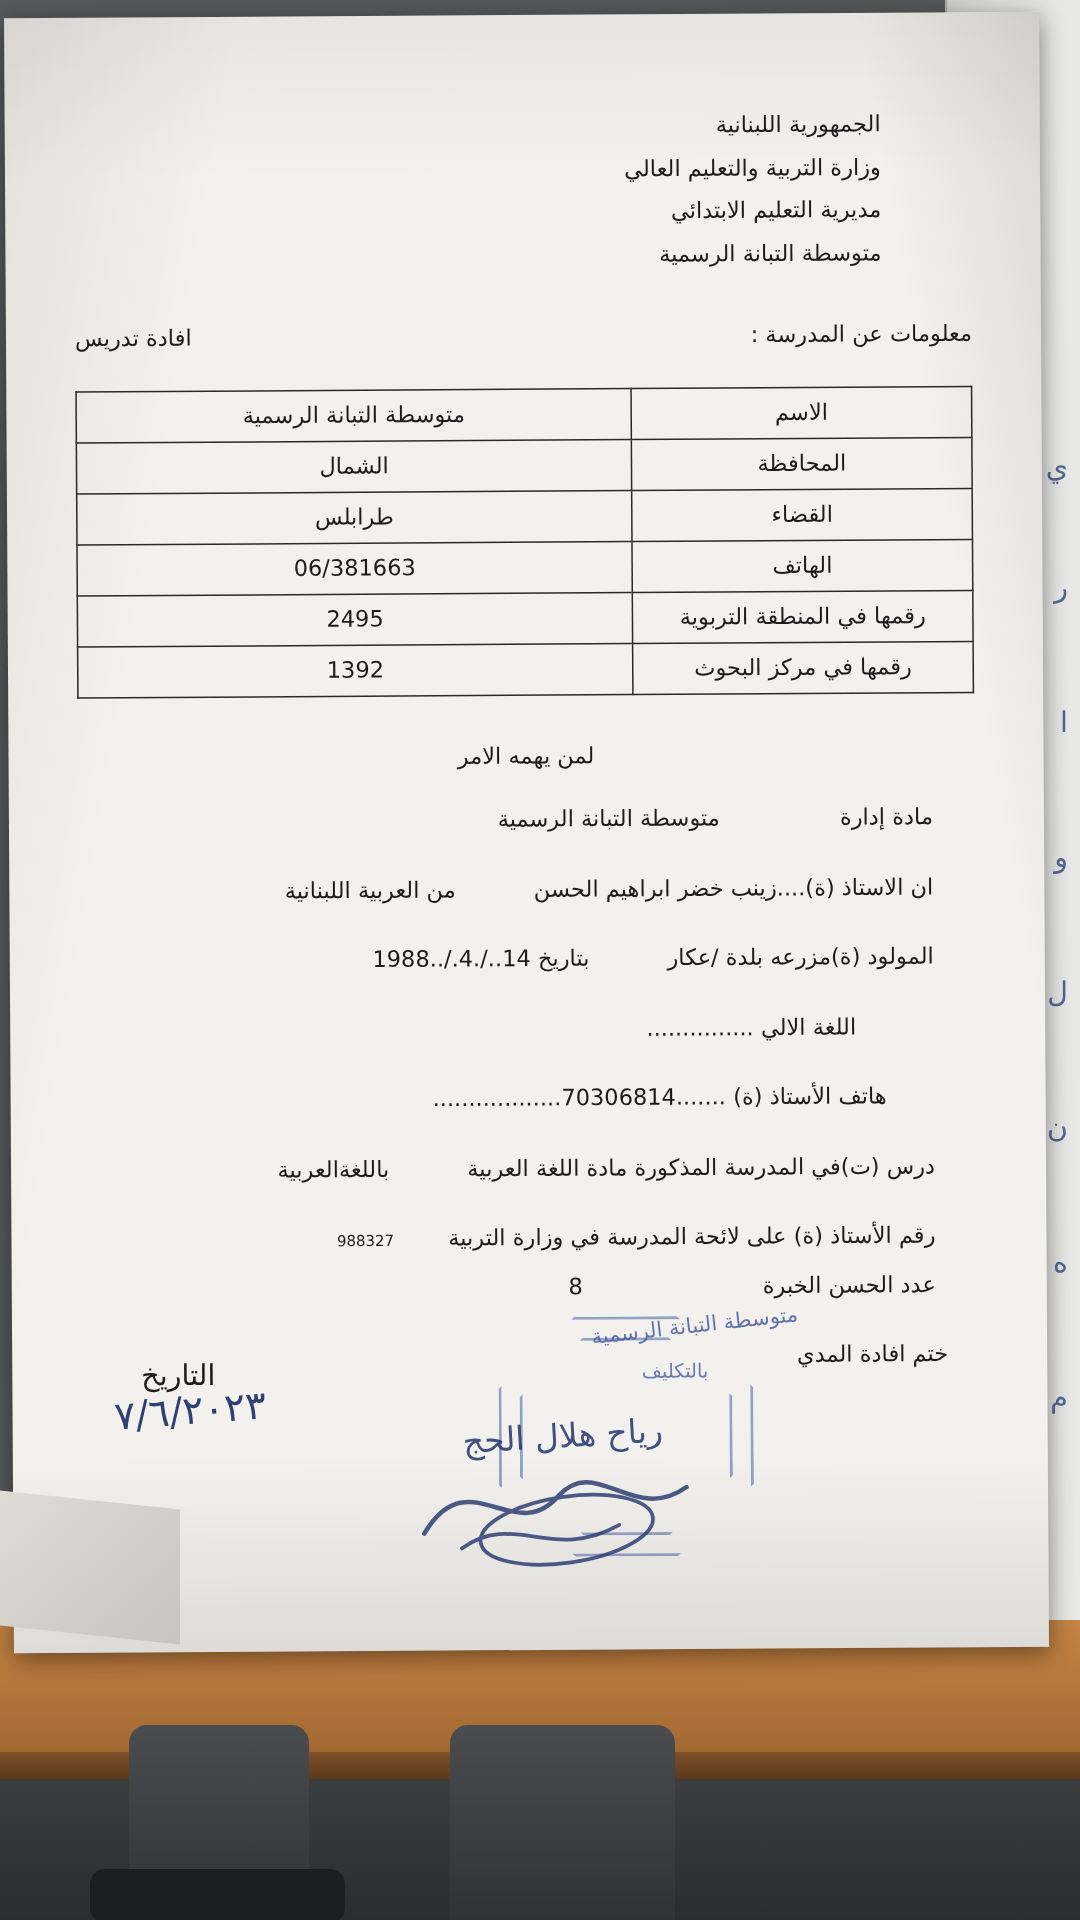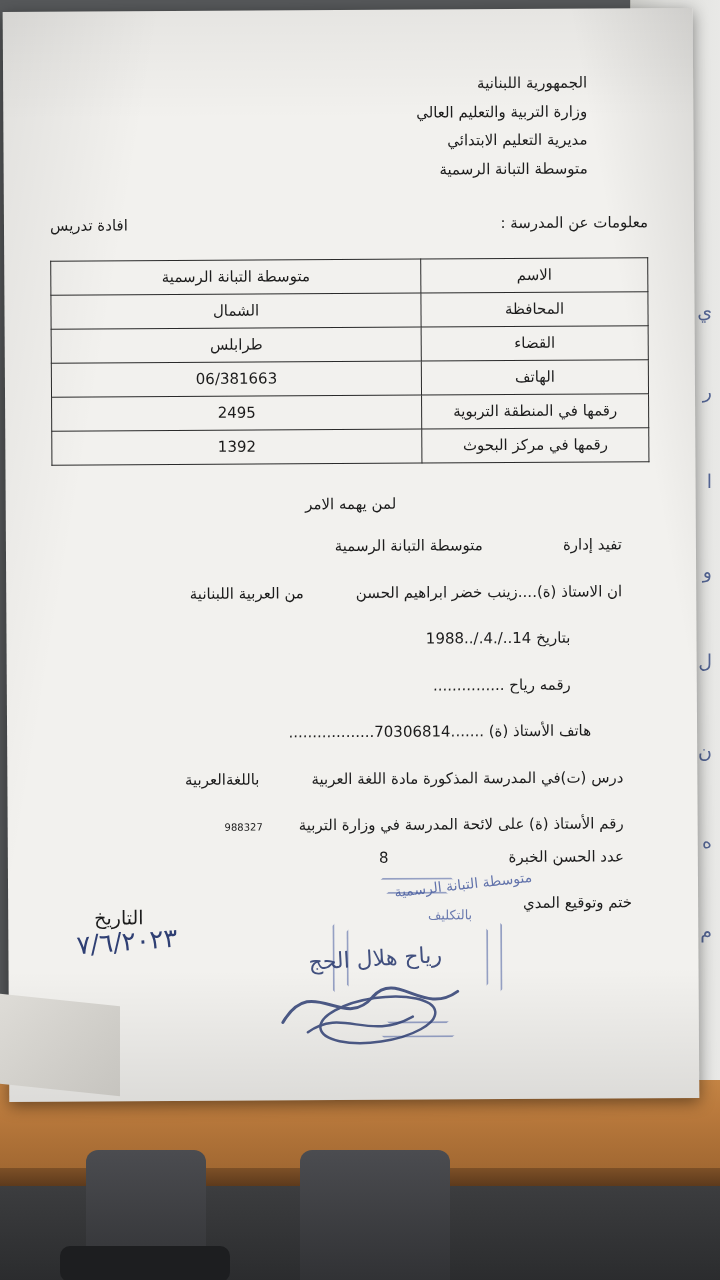--- a/index.html
+++ b/index.html
@@ -297,35 +297,36 @@
             <td class="val-cell">1392</td>
           </tr>
         </tbody>
       </table>
 
       <div class="lamn">لمن يهمه الامر</div>
 
       <div class="body-lines">
 
         <div class="bline">
-          <span class="seg">تفيد إدارة</span>
+          <span class="seg">مادة إدارة</span>
           <span class="seg gap-3">متوسطة التبانة الرسمية</span>
         </div>
 
         <div class="bline">
           <span class="seg">ان الاستاذ (ة)....زينب خضر ابراهيم الحسن</span>
           <span class="seg gap-2">من العربية اللبنانية</span>
         </div>
 
         <div class="bline">
+          <span class="seg">المولود (ة)مزرعه بلدة /عكار</span>
           <span class="seg gap-2">بتاريخ 14../.4./..1988</span>
         </div>
 
         <div class="bline">
-          <span class="seg gap-2">رقمه رياح ...............</span>
+          <span class="seg gap-2">اللغة الالي ...............</span>
         </div>
 
         <div class="bline phone-line">
           <span class="seg">هاتف الأستاذ (ة) .......70306814..................</span>
         </div>
 
         <div class="bline">
           <span class="seg">درس (ت)في المدرسة المذكورة مادة اللغة العربية</span>
           <span class="seg gap-2">باللغةالعربية</span>
         </div>
@@ -336,21 +337,21 @@
         </div>
 
         <div class="bline">
           <span class="seg">عدد الحسن الخبرة</span>
           <span class="seg gap-4">8</span>
         </div>
 
       </div>
 
       <div class="sig-area">
-        <div class="sig-label">ختم وتوقيع المدي</div>
+        <div class="sig-label">ختم افادة المدي</div>
         <div class="date-label">التاريخ</div>
         <div class="handwritten-date">٧/٦/٢٠٢٣</div>
 
         <div class="stamp">
           <div class="poly"></div>
           <div class="poly inner"></div>
         </div>
         <div class="stamp-top-text">متوسطة التبانة الرسمية</div>
         <div class="stamp-mid-text">بالتكليف</div>
         <div class="signature-name">رياح هلال الحج</div>

